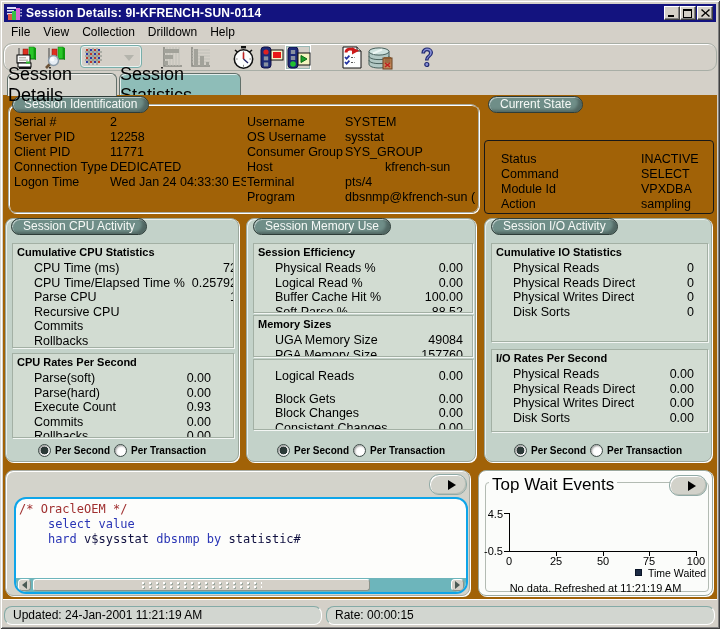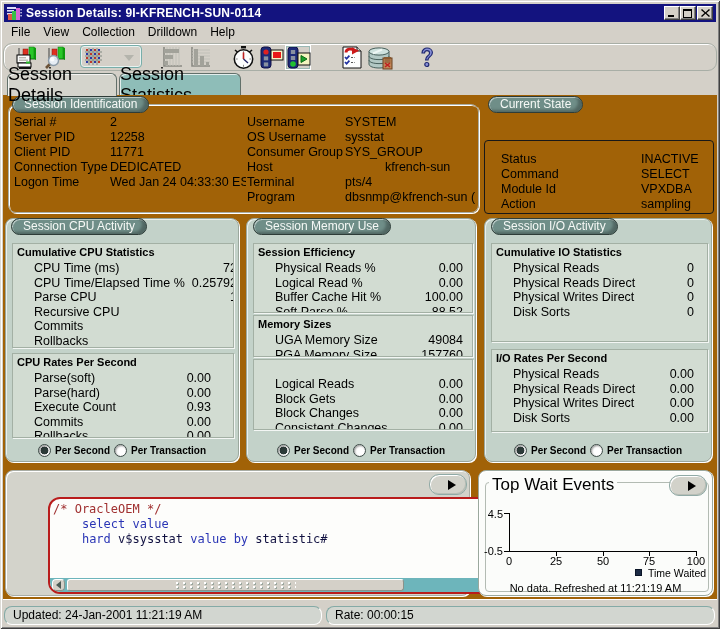--- a/index.html
+++ b/index.html
@@ -63,21 +63,21 @@
   .rb.sel{background:radial-gradient(circle at 50% 50%, #2c3a38 0 3.6px, #f6f6f6 4.2px);}
   .rlabel{margin:0 0 0 4px;white-space:nowrap;}
 
   
   .capsule{position:absolute;width:38px;height:21px;border-radius:10px;background:#d2d2ca;
            border:1px solid #90aaa6;box-shadow:inset 1px 1px 0 #fff, inset -1px -1px 0 #b9beb6;
            display:flex;align-items:center;justify-content:center;}
   .tri-r{width:0;height:0;border-left:8px solid #000;border-top:5px solid transparent;border-bottom:5px solid transparent;margin-left:8px;}
 
   
-  .sqlbox{position:absolute;border:2px solid #b91c1c;border-radius:12px;background:#fdfdfb;overflow:hidden;margin-left:34px;}
+  .sqlbox{position:absolute;border:2px solid #0ea5e9;border-radius:12px;background:#fdfdfb;overflow:hidden;}
   .sqlline{position:absolute;left:3px;font-family:"DejaVu Sans Mono",monospace;font-size:12px;white-space:pre;}
   .c-com{color:#a03030;}
   .c-kw{color:#2a35b5;}
   .c-id{color:#101040;}
   .hscroll{position:absolute;left:0;right:0;bottom:0;height:14px;background:#6db5bb;}
   .sbtn{position:absolute;top:1px;width:13px;height:12px;background:#d4d0c8;border-radius:4px;
         border:1px solid #fff;border-right-color:#8a928a;border-bottom-color:#8a928a;
         display:flex;align-items:center;justify-content:center;}
   .thumb{position:absolute;left:17px;top:1px;width:337px;height:12px;background:#d4d0c8;border-radius:3px;
          border:1px solid #fff;border-right-color:#8a928a;border-bottom-color:#8a928a;}
@@ -403,21 +403,21 @@
         <div class="srow" style="top:17px;">
             <span class="sl">UGA Memory Size</span>
             <span class="sv">49084</span>
           </div>
         <div class="srow" style="top:31.5px;">
             <span class="sl">PGA Memory Size</span>
             <span class="sv">157760</span>
           </div>
       </div>
       <div class="sec" style="left:6px;top:140px;width:220px;height:71px;--vr:9px;">
-        <div class="srow" style="top:17px;">
+        <div class="srow" style="top:9px;">
             <span class="sl">Logical Reads</span>
             <span class="sv">0.00</span>
           </div>
         <div class="srow" style="top:31.5px;">
             <span class="sl">Block Gets</span>
             <span class="sv">0.00</span>
           </div>
         <div class="srow" style="top:46px;">
             <span class="sl">Block Changes</span>
             <span class="sv">0.00</span>
@@ -483,21 +483,21 @@
       </div>
     </div>
 
     <div class="gframe" style="left:2px;top:375px;width:465px;height:126px;background:#d3d3cb;">
       <div class="capsule" style="left:423px;top:3px;">
         <span class="tri-r"></span>
       </div>
       <div class="sqlbox" style="left:8px;top:26px;width:454px;height:97px;">
         <div class="sqlline c-com" style="top:3px;">/* OracleOEM */</div>
         <div class="sqlline" style="top:18px;"><span>    </span><span class="c-kw">select value</span></div>
-        <div class="sqlline" style="top:33px;"><span>    </span><span class="c-kw">hard</span><span class="c-id"> v$sysstat </span><span class="c-kw">value by</span><span class="c-id"> statistic#</span></div>
+        <div class="sqlline" style="top:33px;"><span>    </span><span class="c-kw">hard</span><span class="c-id"> v$sysstat </span><span class="c-kw">dbsnmp by</span><span class="c-id"> statistic#</span></div>
         <div class="hscroll">
           <div class="sbtn" style="left:2px;">
               <span class="tri-l2"></span>
             </div>
           <div class="thumb">
               <div class="thumb-grip"></div>
             </div>
           <div class="sbtn" style="right:2px;">
               <span class="tri-r2"></span>
             </div>

